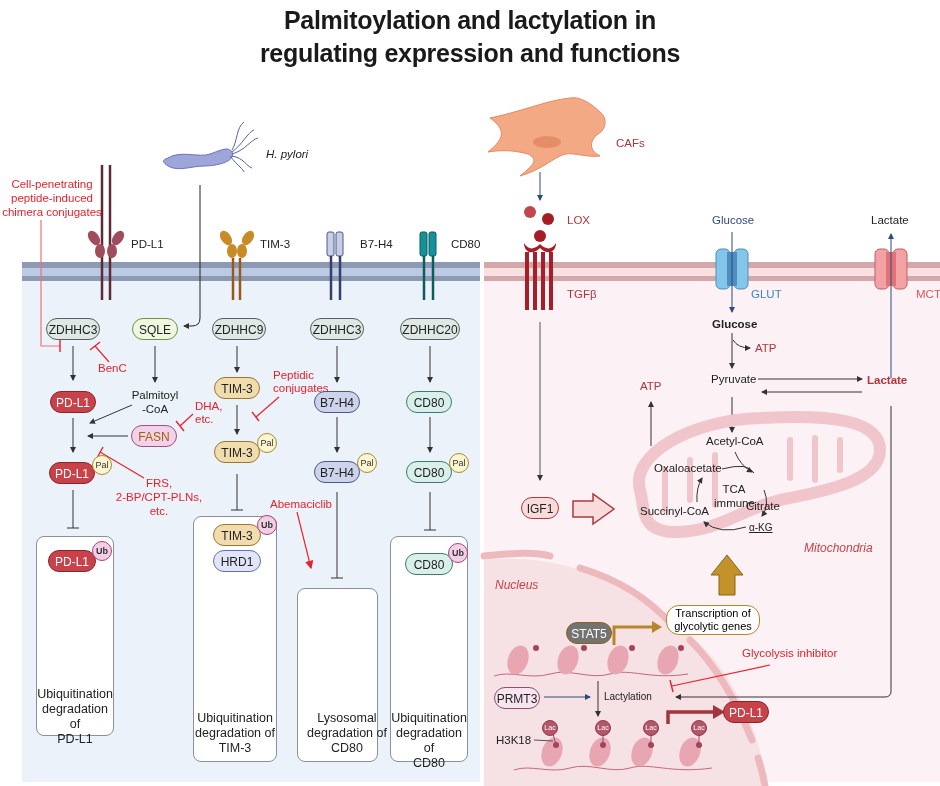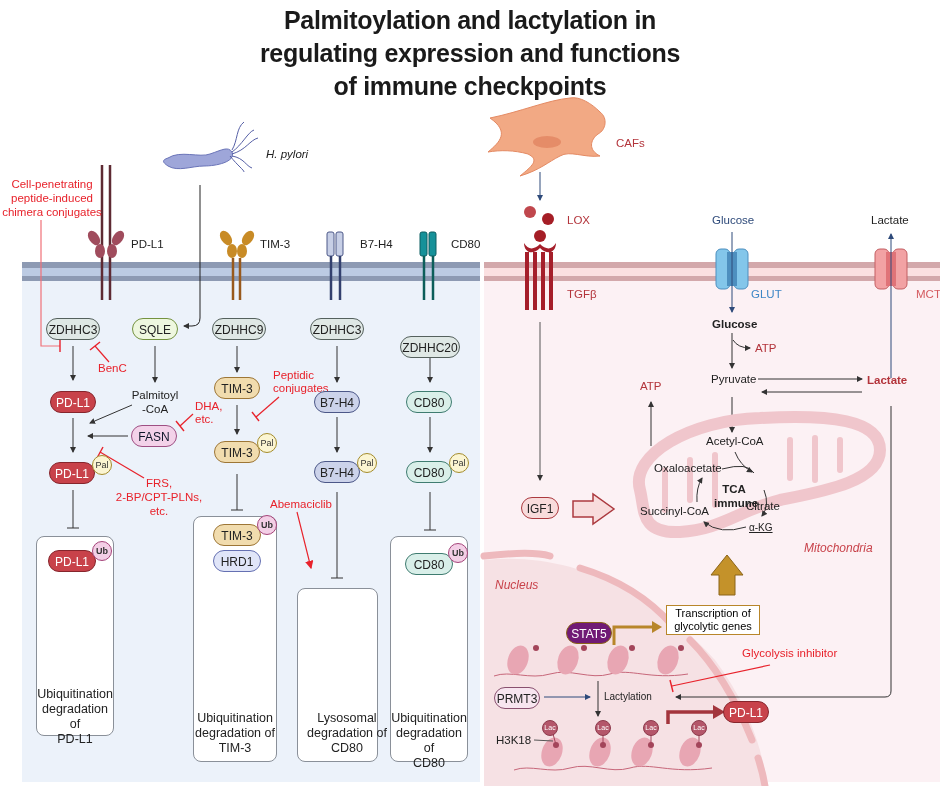--- a/index.html
+++ b/index.html
@@ -8,41 +8,40 @@
   .title{position:absolute;left:0;top:4px;width:940px;text-align:center;font-weight:bold;font-size:25px;line-height:33px;color:#1a1a1a;font-family:"Liberation Sans",sans-serif;letter-spacing:-0.3px;}
   svg{position:absolute;left:0;top:0;}
   .lbl{position:absolute;font-size:12px;color:#222;white-space:nowrap;font-family:"Liberation Sans",sans-serif;}
   .red{color:#e8222b;}
   .dred{color:#b3343b;}
   .center{text-align:center;}
   .pill{position:absolute;border:1.5px solid;border-radius:14px;font-size:12px;text-align:center;line-height:22px;height:22px;box-sizing:border-box;white-space:nowrap;}
   .p-zd{background:#dfe8e5;border-color:#55615d;color:#222;}
   .p-sqle{background:#eef7df;border-color:#74923f;color:#222;}
   .p-pdl1{background:#c8424a;border-color:#86252c;color:#fff;}
-  .p-fasn{background:#f3d2e9;border-color:#9e4f83;color:#0f172a;}
+  .p-fasn{background:#f3d2e9;border-color:#9e4f83;color:#a16207;}
   .p-tim3{background:#f1dcae;border-color:#9d7636;color:#222;}
   .p-b7h4{background:#ccd3ea;border-color:#4c5888;color:#222;}
   .p-cd80{background:#d9efe9;border-color:#3f7c70;color:#222;}
   .p-hrd1{background:#e0e5f8;border-color:#6570b2;color:#222;}
   .p-igf1{background:#f8dcdc;border-color:#ac3a3f;color:#222;}
-  .p-stat5{background:#701a75;border-color:#8b6418;color:#fff;}
+  .p-stat5{background:#737373;border-color:#8b6418;color:#fff;}
   .p-prmt3{background:#f7e5ef;border-color:#89506f;color:#222;}
   .badge{position:absolute;width:20px;height:20px;border-radius:50%;font-size:9px;text-align:center;line-height:18px;box-sizing:border-box;border:1.5px solid;}
   .b-pal{background:#fbf5d2;border-color:#a48c2c;color:#333;}
   .b-ub{background:#f3cfe6;border-color:#a5447a;color:#333;font-weight:bold;}
   .box{position:absolute;border:1.5px solid #8a9099;border-radius:8px;background:#ffffff;box-sizing:border-box;}
   .cap{position:absolute;font-size:12.5px;line-height:15px;text-align:center;color:#222;}
 </style>
 </head>
 <body>
 
 <div class="title">
   <div>Palmitoylation and lactylation  in</div>
   <div>regulating expression and functions</div>
-  <div>of immune checkpoints</div>
 </div>
 
 <svg width="940" height="786" viewBox="0 0 940 786">
   <defs>
     <marker id="ah" markerWidth="6" markerHeight="6" refX="5" refY="3" orient="auto">
         <path d="M0,0 L6,3 L0,6 z" fill="#333"></path>
       </marker>
     <marker id="ahb" markerWidth="6" markerHeight="6" refX="5" refY="3" orient="auto">
         <path d="M0,0 L6,3 L0,6 z" fill="#2e4a7a"></path>
       </marker>
@@ -309,21 +308,21 @@
 </div>
 <div class="lbl" style="left:131px;top:238px;font-size:11.5px;">PD-L1</div>
 <div class="lbl" style="left:260px;top:238px;font-size:11.5px;">TIM-3</div>
 <div class="lbl" style="left:360px;top:238px;font-size:11.5px;">B7-H4</div>
 <div class="lbl" style="left:451px;top:238px;font-size:11.5px;">CD80</div>
 
 <div class="pill p-zd" style="left:46px;top:318px;width:54px;">ZDHHC3</div>
 <div class="pill p-sqle" style="left:132px;top:318px;width:46px;">SQLE</div>
 <div class="pill p-zd" style="left:212px;top:318px;width:54px;">ZDHHC9</div>
 <div class="pill p-zd" style="left:310px;top:318px;width:54px;">ZDHHC3</div>
-<div class="pill p-zd" style="left:400px;top:318px;width:60px;margin-top:18px;">ZDHHC20</div>
+<div class="pill p-zd" style="left:400px;top:318px;width:60px;">ZDHHC20</div>
 
 <div class="lbl red" style="left:98px;top:362px;font-size:11.5px;">BenC</div>
 <div class="pill p-pdl1" style="left:50px;top:391px;width:46px;">PD-L1</div>
 <div class="lbl center" style="left:130px;top:388px;width:50px;font-size:11.5px;line-height:14px;">
   <div>Palmitoyl</div>
   <div>-CoA</div>
 </div>
 <div class="lbl red" style="left:195px;top:400px;font-size:11.5px;line-height:13px;">
   <div>DHA,</div>
   <div>etc.</div>
@@ -392,31 +391,31 @@
 <div class="lbl" style="left:916px;top:288px;font-size:11.5px;color:#d45a5f;">MCT</div>
 
 <div class="lbl" style="left:712px;top:318px;font-size:11.5px;font-weight:bold;">Glucose</div>
 <div class="lbl dred" style="left:755px;top:342px;font-size:11.5px;">ATP</div>
 <div class="lbl" style="left:711px;top:373px;font-size:11.5px;">Pyruvate</div>
 <div class="lbl" style="left:867px;top:374px;font-size:11.5px;font-weight:bold;color:#b3343b;">Lactate</div>
 <div class="lbl dred" style="left:640px;top:380px;font-size:11.5px;">ATP</div>
 <div class="lbl" style="left:706px;top:435px;font-size:11.5px;">Acetyl-CoA</div>
 <div class="lbl" style="left:654px;top:462px;font-size:11.5px;">Oxaloacetate</div>
 <div class="lbl" style="left:746px;top:474px;font-size:11.5px;margin-top:26px;">Citrate</div>
-<div class="lbl center" style="left:714px;top:482px;width:40px;font-size:11.5px;font-weight:bold;line-height:14px;">
+<div class="lbl center" style="left:714px;top:482px;width:40px;font-size:11.5px;font-weight:normal;line-height:14px;">
   <div>TCA</div>
   <div>immune</div>
 </div>
 <div class="lbl" style="left:640px;top:505px;font-size:11.5px;">Succinyl-CoA</div>
 <div class="lbl" style="left:749px;top:522px;font-size:10px;text-decoration:underline;">α-KG</div>
 <div class="pill p-igf1" style="left:521px;top:497px;width:38px;">IGF1</div>
 <div class="lbl" style="left:804px;top:541px;font-size:12px;font-style:italic;color:#c8424a;">Mitochondria</div>
 <div class="lbl" style="left:495px;top:578px;font-size:12px;font-style:italic;color:#c8424a;">Nucleus</div>
 
-<div class="abs" style="left:666px;top:605px;width:94px;height:30px;border:1.5px solid #b8862a;border-radius:0;background:#fff;box-sizing:border-box;font-size:11px;line-height:13px;text-align:center;padding-top:1px;">
+<div class="abs" style="left:666px;top:605px;width:94px;height:30px;border:1.5px solid #b8862a;border-radius:13px;background:#fff;box-sizing:border-box;font-size:11px;line-height:13px;text-align:center;padding-top:1px;">
   <div>Transcription of</div>
   <div>glycolytic genes</div>
 </div>
 <div class="pill p-stat5" style="left:566px;top:622px;width:46px;">STAT5</div>
 <div class="lbl red" style="left:742px;top:647px;font-size:11.5px;">Glycolysis inhibitor</div>
 <div class="pill p-prmt3" style="left:494px;top:687px;width:46px;">PRMT3</div>
 <div class="lbl" style="left:604px;top:691px;font-size:10px;">Lactylation</div>
 <div class="pill p-pdl1" style="left:723px;top:701px;width:46px;">PD-L1</div>
 <div class="lbl" style="left:496px;top:734px;font-size:11.5px;">H3K18</div>
 <div class="badge" style="left:542px;top:720px;width:16px;height:16px;line-height:14px;font-size:7px;background:#b4566a;border-color:#8d3b4d;color:#fff;">Lac</div>

